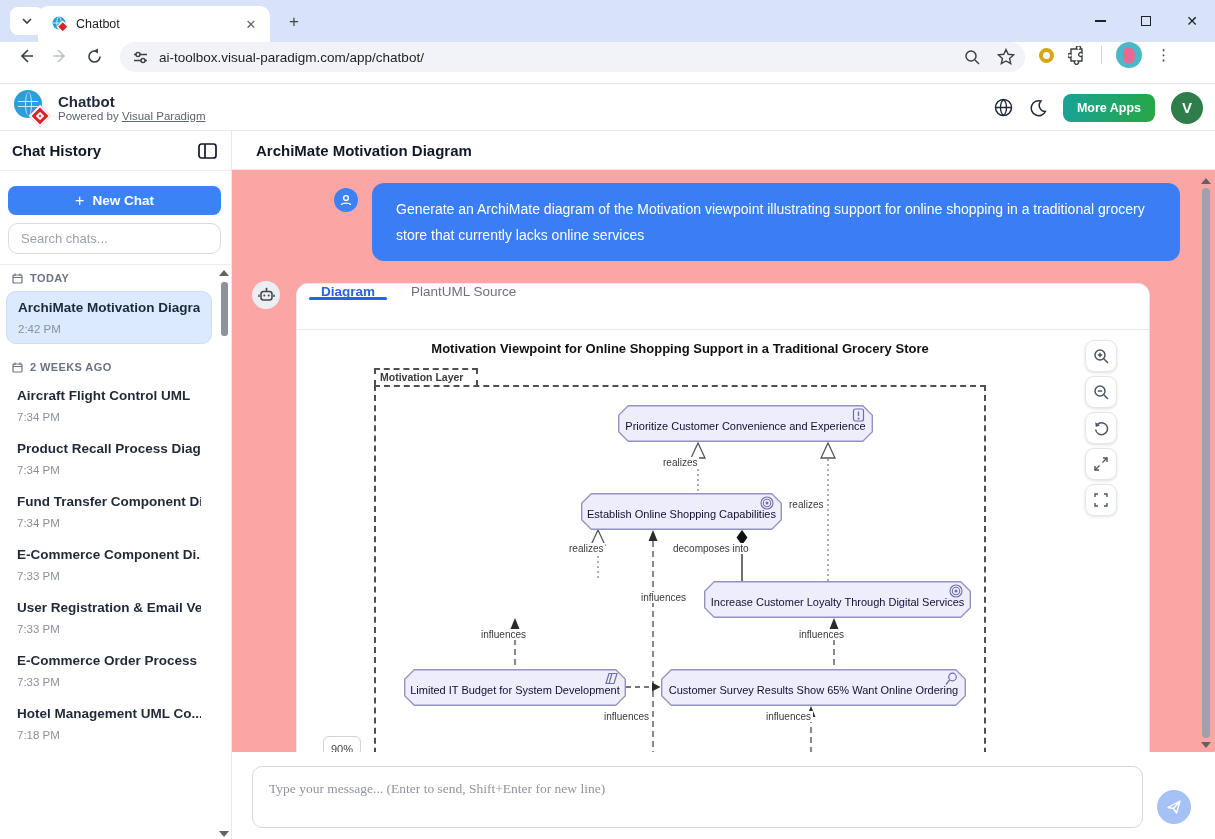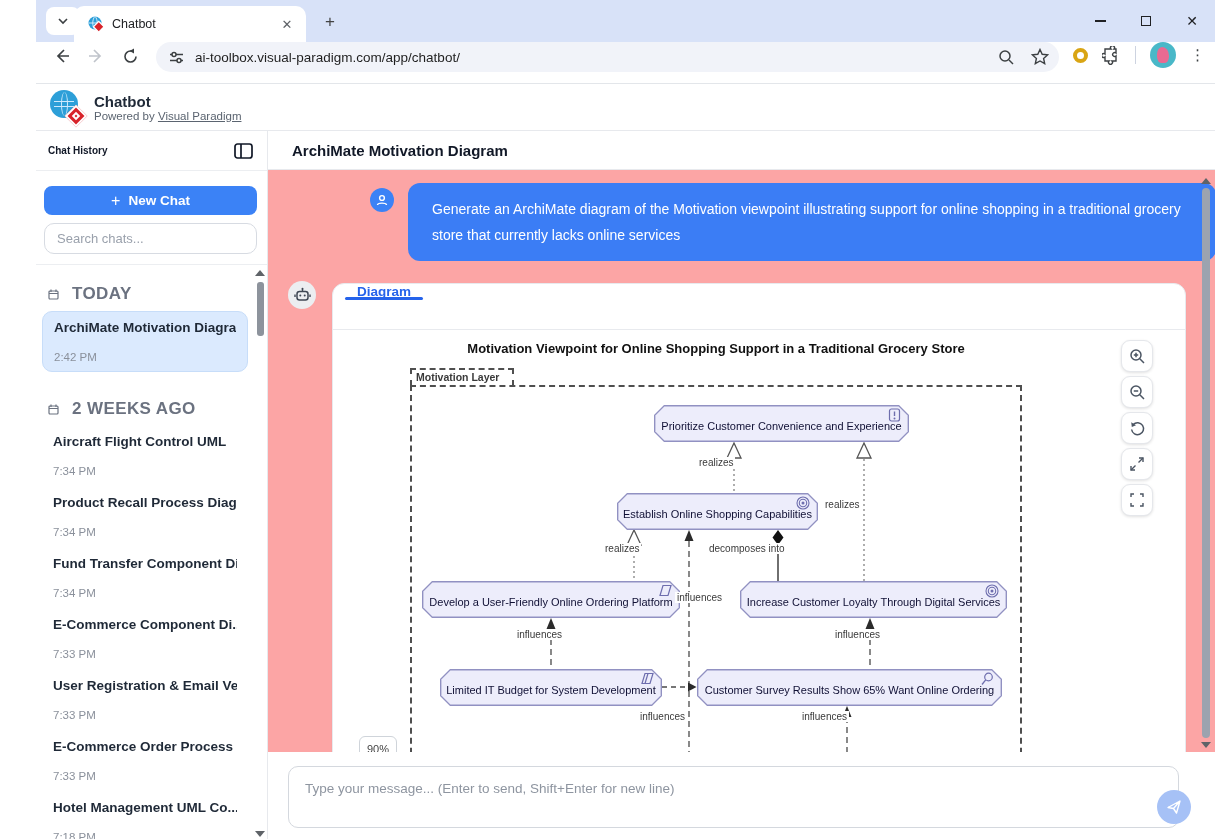--- a/index.html
+++ b/index.html
@@ -1,18 +1,18 @@
 <!DOCTYPE html>
 <html><head>
 <meta charset="utf-8">
 <style>
   * { margin:0; padding:0; box-sizing:border-box; }
   html,body { width:1215px; height:839px; overflow:hidden; }
   body { font-family:"Liberation Sans", sans-serif; background:#fff; }
-  .screen { position:relative; width:1215px; height:839px; background:#fff;padding-left:36px; }
+  .screen { position:relative; width:1215px; height:839px; background:#fff; }
 
   
   .tabstrip { position:relative; height:42px; background:#d8e2f8; }
   .tab-chevron { position:absolute; left:10px; top:7px; width:34px; height:28px; background:#fff; border-radius:8px; display:flex; align-items:center; justify-content:center; color:#3c4043; font-size:12px; }
   .btab { position:absolute; left:38px; top:6px; width:232px; height:36px; background:#fff; border-radius:10px 10px 0 0; display:flex; align-items:center; padding:0 10px 0 14px; }
   .btab-title { flex:1; font-size:12.5px; color:#202124; margin-left:8px; }
   .btab-close { color:#5f6368; font-size:13px; width:18px; height:18px; display:flex; align-items:center; justify-content:center; border-radius:50%; }
   .newtab { position:absolute; left:282px; top:10px; width:24px; height:24px; display:flex; align-items:center; justify-content:center; color:#444; font-size:17px; }
   .win-controls { position:absolute; right:0; top:0; height:42px; display:flex; }
   .winbtn { width:46px; height:42px; display:flex; align-items:center; justify-content:center; color:#202124; }
@@ -44,31 +44,31 @@
   .ah-sub { font-size:11.5px; color:#5b6470; }
   .ah-sub a { color:#5b6470; text-decoration:underline; }
   .ah-right { position:absolute; right:12px; top:0; height:47px; display:flex; align-items:center; gap:16px; }
   .more-apps { height:28px; padding:0 14px; border-radius:8px; background:linear-gradient(100deg,#17a398,#28a745); color:#fff; font-size:12.5px; font-weight:bold; display:flex; align-items:center; border:none; }
   .v-avatar { width:32px; height:32px; border-radius:50%; background:#2e7d4a; color:#fff; font-weight:bold; font-size:15px; display:flex; align-items:center; justify-content:center; }
 
   
   .bodyrow { display:flex; height:708px; }
   .sidebar { position:relative; width:232px; border-right:1px solid #e7e9ed; background:#fff; overflow:hidden; }
   .sb-head { height:40px; display:flex; align-items:center; justify-content:space-between; padding:0 14px 0 12px; border-bottom:1px solid #eceef1; }
-  .sb-title { font-size:10px; font-weight:bold; color:#111827; }
+  .sb-title { font-size:15px; font-weight:bold; color:#111827; }
   .newchat { position:absolute; left:8px; top:55px; width:213px; height:29px; background:#3b82f6; color:#fff; border:none; border-radius:8px; font-size:13.5px; font-weight:bold; display:flex; align-items:center; justify-content:center; gap:8px; font-family:"Liberation Sans",sans-serif; }
   .sb-search { position:absolute; left:8px; top:92px; width:213px; height:31px; border:1px solid #d7dbe2; border-radius:10px; padding:0 12px; font-size:13px; color:#374151; font-family:"Liberation Sans",sans-serif; outline:none; }
   .sb-search::placeholder { color:#9aa1ac; }
   .sb-div { position:absolute; left:0; top:133px; width:100%; border-bottom:1px solid #eceef1; }
   .chat-list { position:absolute; left:0; top:134px; width:218px; bottom:0; overflow:hidden; }
-  .section-hdr { display:flex; align-items:center; gap:13px; padding:7px 12px 5px; color:#6b7280; font-size:17px; font-weight:bold; letter-spacing:.4px;margin-top:12px; }
+  .section-hdr { display:flex; align-items:center; gap:7px; padding:7px 12px 5px; color:#6b7280; font-size:11px; font-weight:bold; letter-spacing:.4px; }
   .chat-item { margin:2px 6px; padding:8px 11px; border-radius:10px; }
   .chat-item.selected { background:#dbeafe; border:1px solid #c7ddf9; }
   .ci-title { font-size:13.5px; font-weight:bold; color:#1f2937; white-space:nowrap; overflow:hidden; }
-  .ci-time { font-size:11.5px; color:#8a909b; margin-top:16px; }
+  .ci-time { font-size:11.5px; color:#8a909b; margin-top:8px; }
   .sb-scroll { position:absolute; right:2px; top:139px; bottom:2px; width:10px; display:flex; flex-direction:column; align-items:center; }
   .tri-up { width:0; height:0; border-left:5px solid transparent; border-right:5px solid transparent; border-bottom:6px solid #5f6368; }
   .tri-down { width:0; height:0; border-left:5px solid transparent; border-right:5px solid transparent; border-top:6px solid #5f6368; }
   .sb-thumb { width:7px; height:54px; background:#8d939c; border-radius:3px; margin-top:6px; }
   .sb-scroll .spacer { flex:1; }
 
   
   .main { position:relative; flex:1; display:flex; flex-direction:column; }
   .main-titlebar { height:39px; background:#fff; border-bottom:1px solid #e7e9ed; display:flex; align-items:center; padding-left:24px; }
   .main-title { font-size:15px; font-weight:bold; color:#111827; }
@@ -98,21 +98,21 @@
   .zoom-badge { position:absolute; left:14px; top:405px; width:38px; height:26px; background:#fff; border:1px solid #cfd4da; border-radius:6px; display:flex; align-items:center; justify-content:center; font-size:11px; color:#444; }
 
   .zoomctl { position:absolute; left:853px; top:170px; display:flex; flex-direction:column; gap:4px; }
   .zbtn { width:32px; height:32px; background:#fff; border:1px solid #e5e7eb; border-radius:9px; box-shadow:0 1px 3px rgba(0,0,0,.12); display:flex; align-items:center; justify-content:center; }
 
   .ca-scroll { position:absolute; right:4px; top:8px; bottom:4px; width:10px; display:flex; flex-direction:column; align-items:center; }
   .ca-thumb { width:8px; flex:1; background:#9ca3af; border-radius:4px; margin:4px 0; }
 
   
   .composer { position:relative; height:87px; background:#fff; }
-  .composer textarea { position:absolute; left:20px; top:14px; width:891px; height:62px; border:1px solid #d4d8de; border-radius:10px; resize:none; outline:none; padding:14px 16px; font-size:13.5px; font-family:Liberation Sans, sans-serif; color:#1d4ed8; }
+  .composer textarea { position:absolute; left:20px; top:14px; width:891px; height:62px; border:1px solid #d4d8de; border-radius:10px; resize:none; outline:none; padding:14px 16px; font-size:13.5px; font-family:Liberation Serif, serif; color:#1d4ed8; }
   .composer textarea::placeholder { color:#8e95a0; }
   .sendbtn { position:absolute; right:24px; top:38px; width:34px; height:34px; border-radius:50%; background:#a6c1f6; border:none; display:flex; align-items:center; justify-content:center; }
 </style>
 </head>
 <body>
 
 <div class="screen">
 
   <div class="tabstrip">
     <div class="tab-chevron">
@@ -192,20 +192,31 @@
 
   <div class="appheader">
     <div class="vp-logo">
       <span class="vp-globe"></span>
       <span class="vp-diamond"></span>
     </div>
     <div>
       <div class="ah-name">Chatbot</div>
       <div class="ah-sub"><span>Powered by</span> <a href="#">Visual Paradigm</a></div>
     </div>
+    <div class="ah-right">
+      <svg width="19" height="19" viewBox="0 0 19 19">
+          <circle cx="9.5" cy="9.5" r="8" fill="none" stroke="#1f2937" stroke-width="1.5"></circle>
+          <path d="M1.5 9.5 H17.5 M9.5 1.5 C5.5 5,5.5 14,9.5 17.5 M9.5 1.5 C13.5 5,13.5 14,9.5 17.5" fill="none" stroke="#1f2937" stroke-width="1.3"></path>
+        </svg>
+      <svg width="18" height="18" viewBox="0 0 18 18">
+          <path d="M12 2 A7.5 7.5 0 1 0 16.5 12.5 A6.2 6.2 0 0 1 12 2 Z" fill="none" stroke="#1f2937" stroke-width="1.5"></path>
+        </svg>
+      <button class="more-apps">More Apps</button>
+      <div class="v-avatar">V</div>
+    </div>
   </div>
 
   <div class="bodyrow">
 
     <div class="sidebar">
       <div class="sb-head">
         <span class="sb-title">Chat History</span>
         <svg width="19" height="16" viewBox="0 0 19 16">
             <rect x="1" y="1" width="17" height="14" rx="2.5" fill="none" stroke="#111827" stroke-width="1.7"></rect>
             <path d="M7 1 V15" stroke="#111827" stroke-width="1.7"></path>
@@ -301,20 +312,21 @@
               <path d="M1 7.5 V10 M16 7.5 V10" stroke="#3f4754" stroke-width="1.4"></path>
             </svg>
         </div>
 
         <div class="card">
           <div class="tabsrow">
             <div class="tab1">
                 <span>Diagram</span>
                 <span class="underline"></span>
               </div>
+            <div class="tab2">PlantUML Source</div>
           </div>
 
           <div class="viewport">
             <div class="dtitle">Motivation Viewpoint for Online Shopping Support in a Traditional Grocery Store</div>
             <div class="grp-tab">Motivation Layer</div>
             <div class="grp-rect"></div>
 
             <svg class="edges" width="825" height="600" viewBox="0 0 825 600">
 
               <path d="M389 128 V162" stroke="#8c8c8c" stroke-width="1.4" stroke-dasharray="2,3"></path>
@@ -356,28 +368,20 @@
                 </svg>
             </div>
             <div class="mnode" style="left:272px; top:162px; width:201px;">
               <span class="oct"></span>
                 <span class="oct-in"></span>
               <span class="ntext">Establish Online Shopping Capabilities</span>
               <svg class="nicon" width="14" height="14" viewBox="0 0 14 14">
                   <circle cx="7" cy="7" r="6" fill="none" stroke="#6e6eae" stroke-width="1.1"></circle>
                   <circle cx="7" cy="7" r="3.7" fill="none" stroke="#6e6eae" stroke-width="1.1"></circle>
                   <circle cx="7" cy="7" r="1.5" fill="#6e6eae"></circle>
-                </svg>
-            </div>
-            <div class="mnode" style="left:77px; top:250px; width:258px;">
-              <span class="oct"></span>
-                <span class="oct-in"></span>
-              <span class="ntext">Develop a User-Friendly Online Ordering Platform</span>
-              <svg class="nicon" width="16" height="13" viewBox="0 0 16 13">
-                  <polygon points="4,11.5 7,1.5 15,1.5 12,11.5" fill="none" stroke="#6e6eae" stroke-width="1.2"></polygon>
                 </svg>
             </div>
             <div class="mnode" style="left:95px; top:338px; width:222px;">
               <span class="oct"></span>
                 <span class="oct-in"></span>
               <span class="ntext">Limited IT Budget for System Development</span>
               <svg class="nicon" width="16" height="13" viewBox="0 0 16 13">
                   <polygon points="4,11.5 7,1.5 15,1.5 12,11.5" fill="none" stroke="#6e6eae" stroke-width="1.2"></polygon>
                   <path d="M10 1.5 L7 11.5" stroke="#6e6eae" stroke-width="1.2"></path>
                 </svg>

